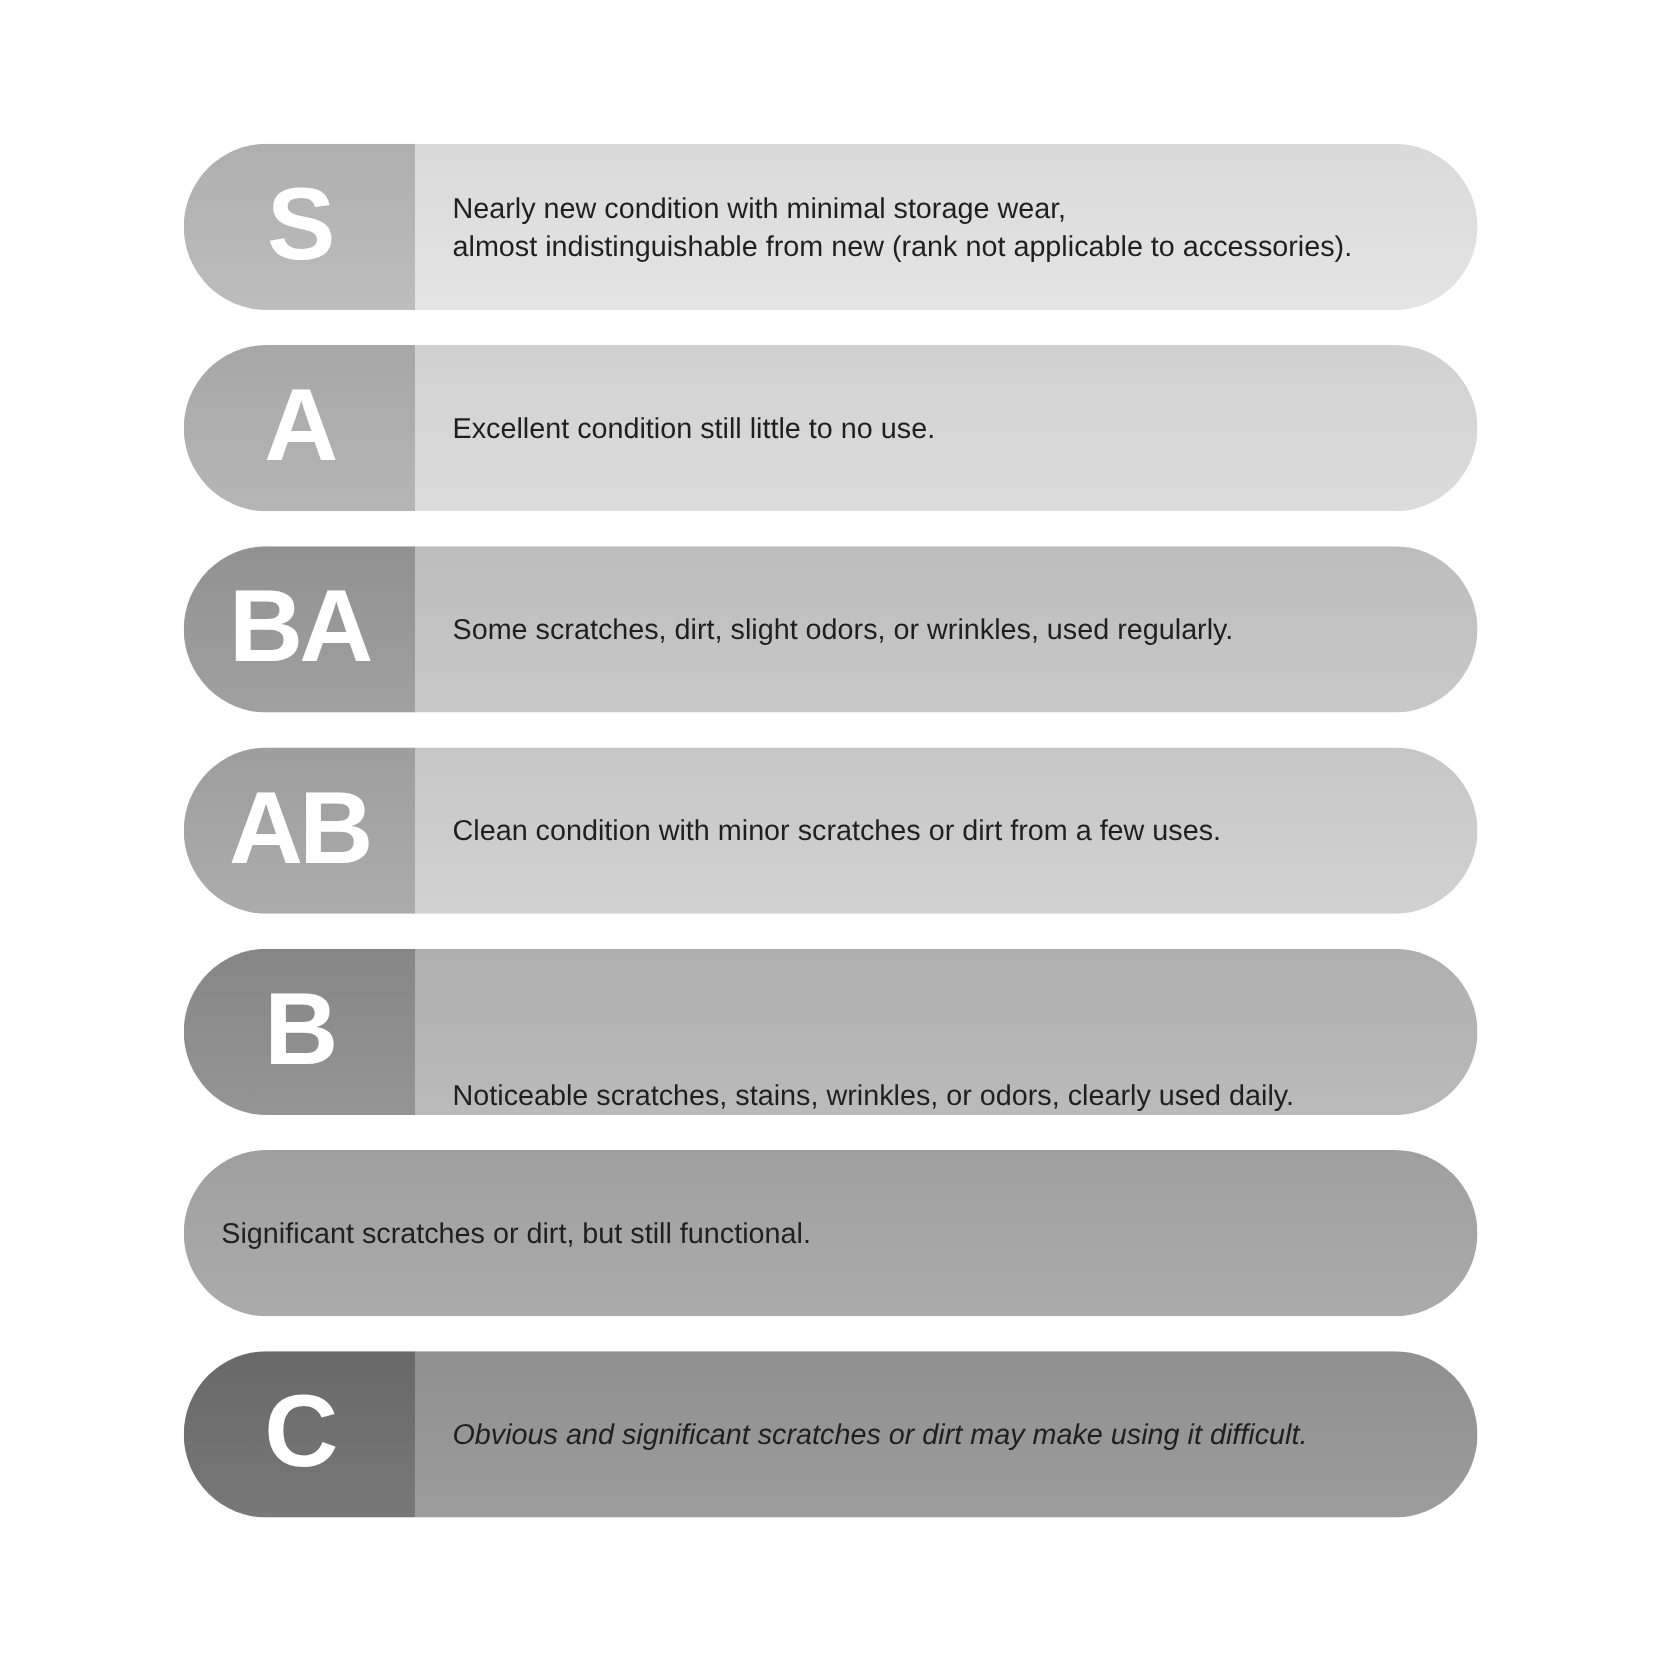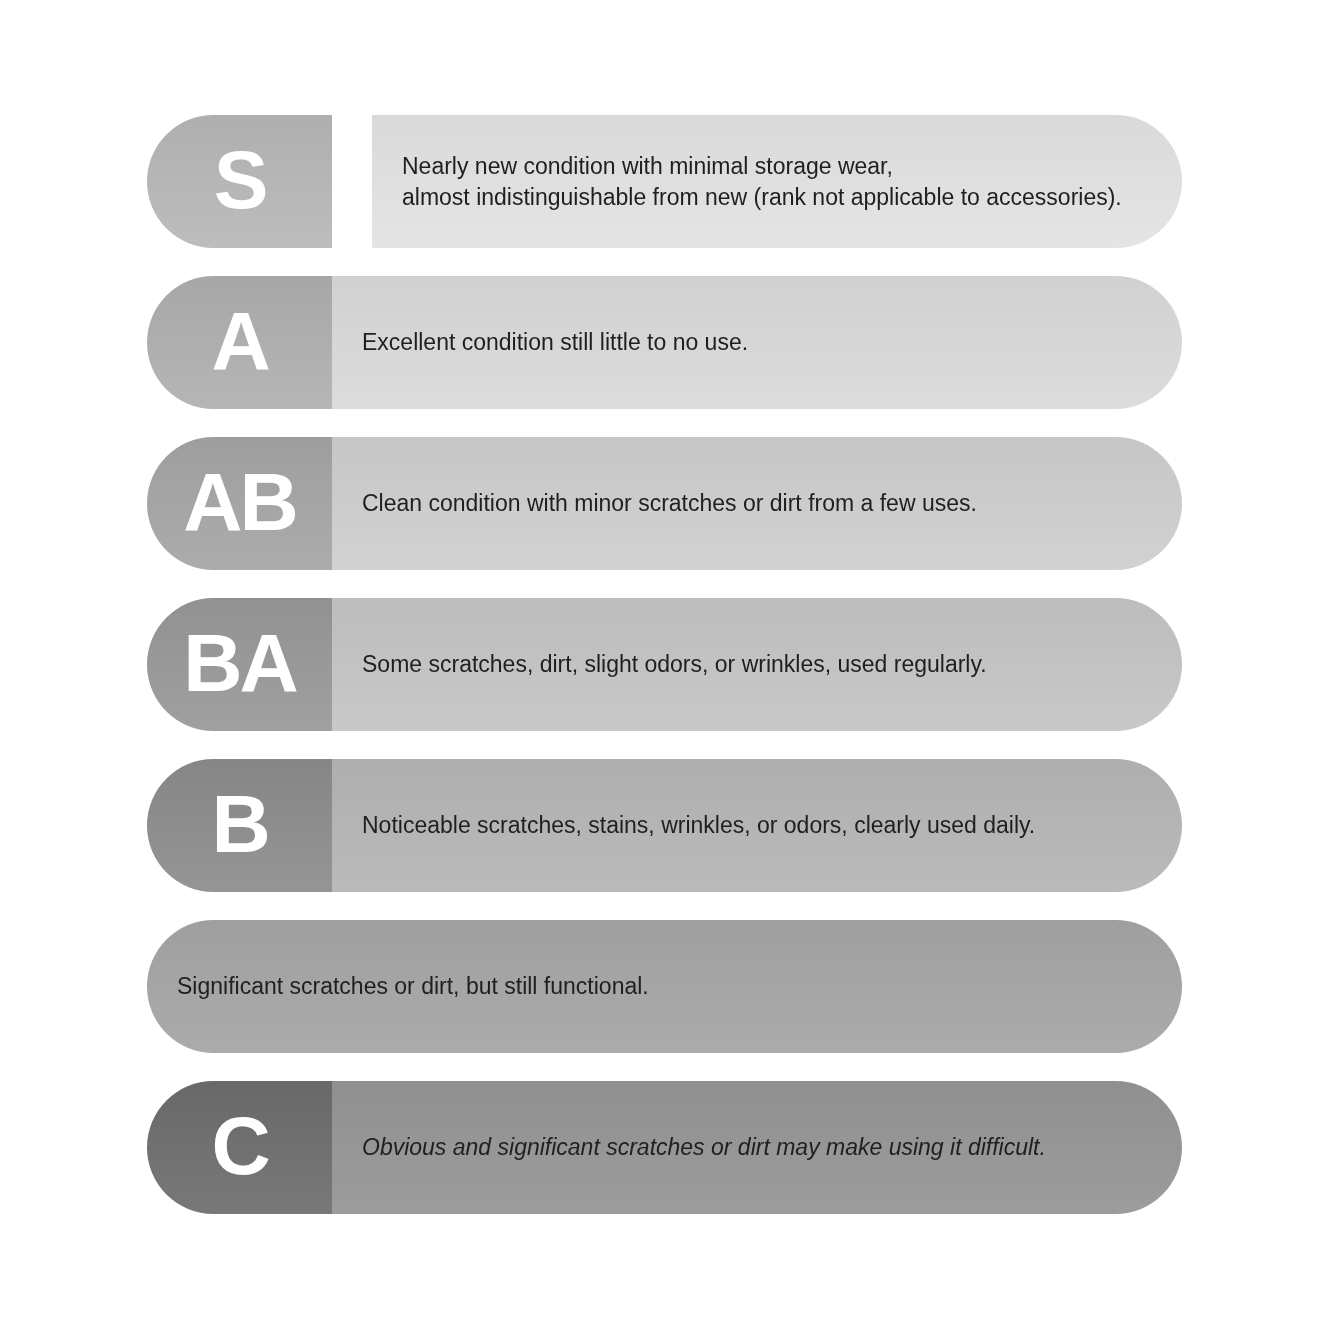--- a/index.html
+++ b/index.html
@@ -63,58 +63,58 @@
 </style>
 </head>
 <body>
 
 <div class="rank-stack">
 
   <div class="rank-row">
     <div class="rank-badge" style="background-color: rgb(184, 184, 184);">
       <span class="rank-letter">S</span>
     </div>
-    <div class="rank-body" style="background-color: rgb(227, 227, 227); margin-left: 40px;">
+    <div class="rank-body" style="background-color: rgb(227, 227, 227);">
       <p class="rank-description">Nearly new condition with minimal storage wear,
 almost indistinguishable from new (rank not applicable to accessories).</p>
     </div>
   </div>
 
   <div class="rank-row">
     <div class="rank-badge" style="background-color: rgb(176, 176, 176);">
       <span class="rank-letter">A</span>
     </div>
     <div class="rank-body" style="background-color: rgb(218, 218, 218);">
       <p class="rank-description">Excellent condition still little to no use.</p>
     </div>
   </div>
 
   <div class="rank-row">
+    <div class="rank-badge" style="background-color: rgb(153, 153, 153);">
+      <span class="rank-letter">BA</span>
+    </div>
+    <div class="rank-body" style="background-color: rgb(197, 197, 197);">
+      <p class="rank-description">Some scratches, dirt, slight odors, or wrinkles, used regularly.</p>
+    </div>
+  </div>
+
+  <div class="rank-row">
     <div class="rank-badge" style="background-color: rgb(166, 166, 166);">
       <span class="rank-letter">AB</span>
     </div>
     <div class="rank-body" style="background-color: rgb(207, 207, 207);">
       <p class="rank-description">Clean condition with minor scratches or dirt from a few uses.</p>
     </div>
   </div>
 
   <div class="rank-row">
-    <div class="rank-badge" style="background-color: rgb(153, 153, 153);">
-      <span class="rank-letter">BA</span>
-    </div>
-    <div class="rank-body" style="background-color: rgb(197, 197, 197);">
-      <p class="rank-description">Some scratches, dirt, slight odors, or wrinkles, used regularly.</p>
-    </div>
-  </div>
-
-  <div class="rank-row">
     <div class="rank-badge" style="background-color: rgb(141, 141, 141);">
       <span class="rank-letter">B</span>
     </div>
-    <div class="rank-body" style="background-color: rgb(182, 182, 182);">
+    <div class="rank-body" style="background-color: rgb(182, 182, 182); align-items: flex-end;">
       <p class="rank-description">Noticeable scratches, stains, wrinkles, or odors, clearly used daily.</p>
     </div>
   </div>
 
   <div class="rank-row">
     <div class="rank-body" style="background-color: rgb(166, 166, 166); text-align: center;">
       <p class="rank-description">Significant scratches or dirt, but still functional.</p>
     </div>
   </div>
 

